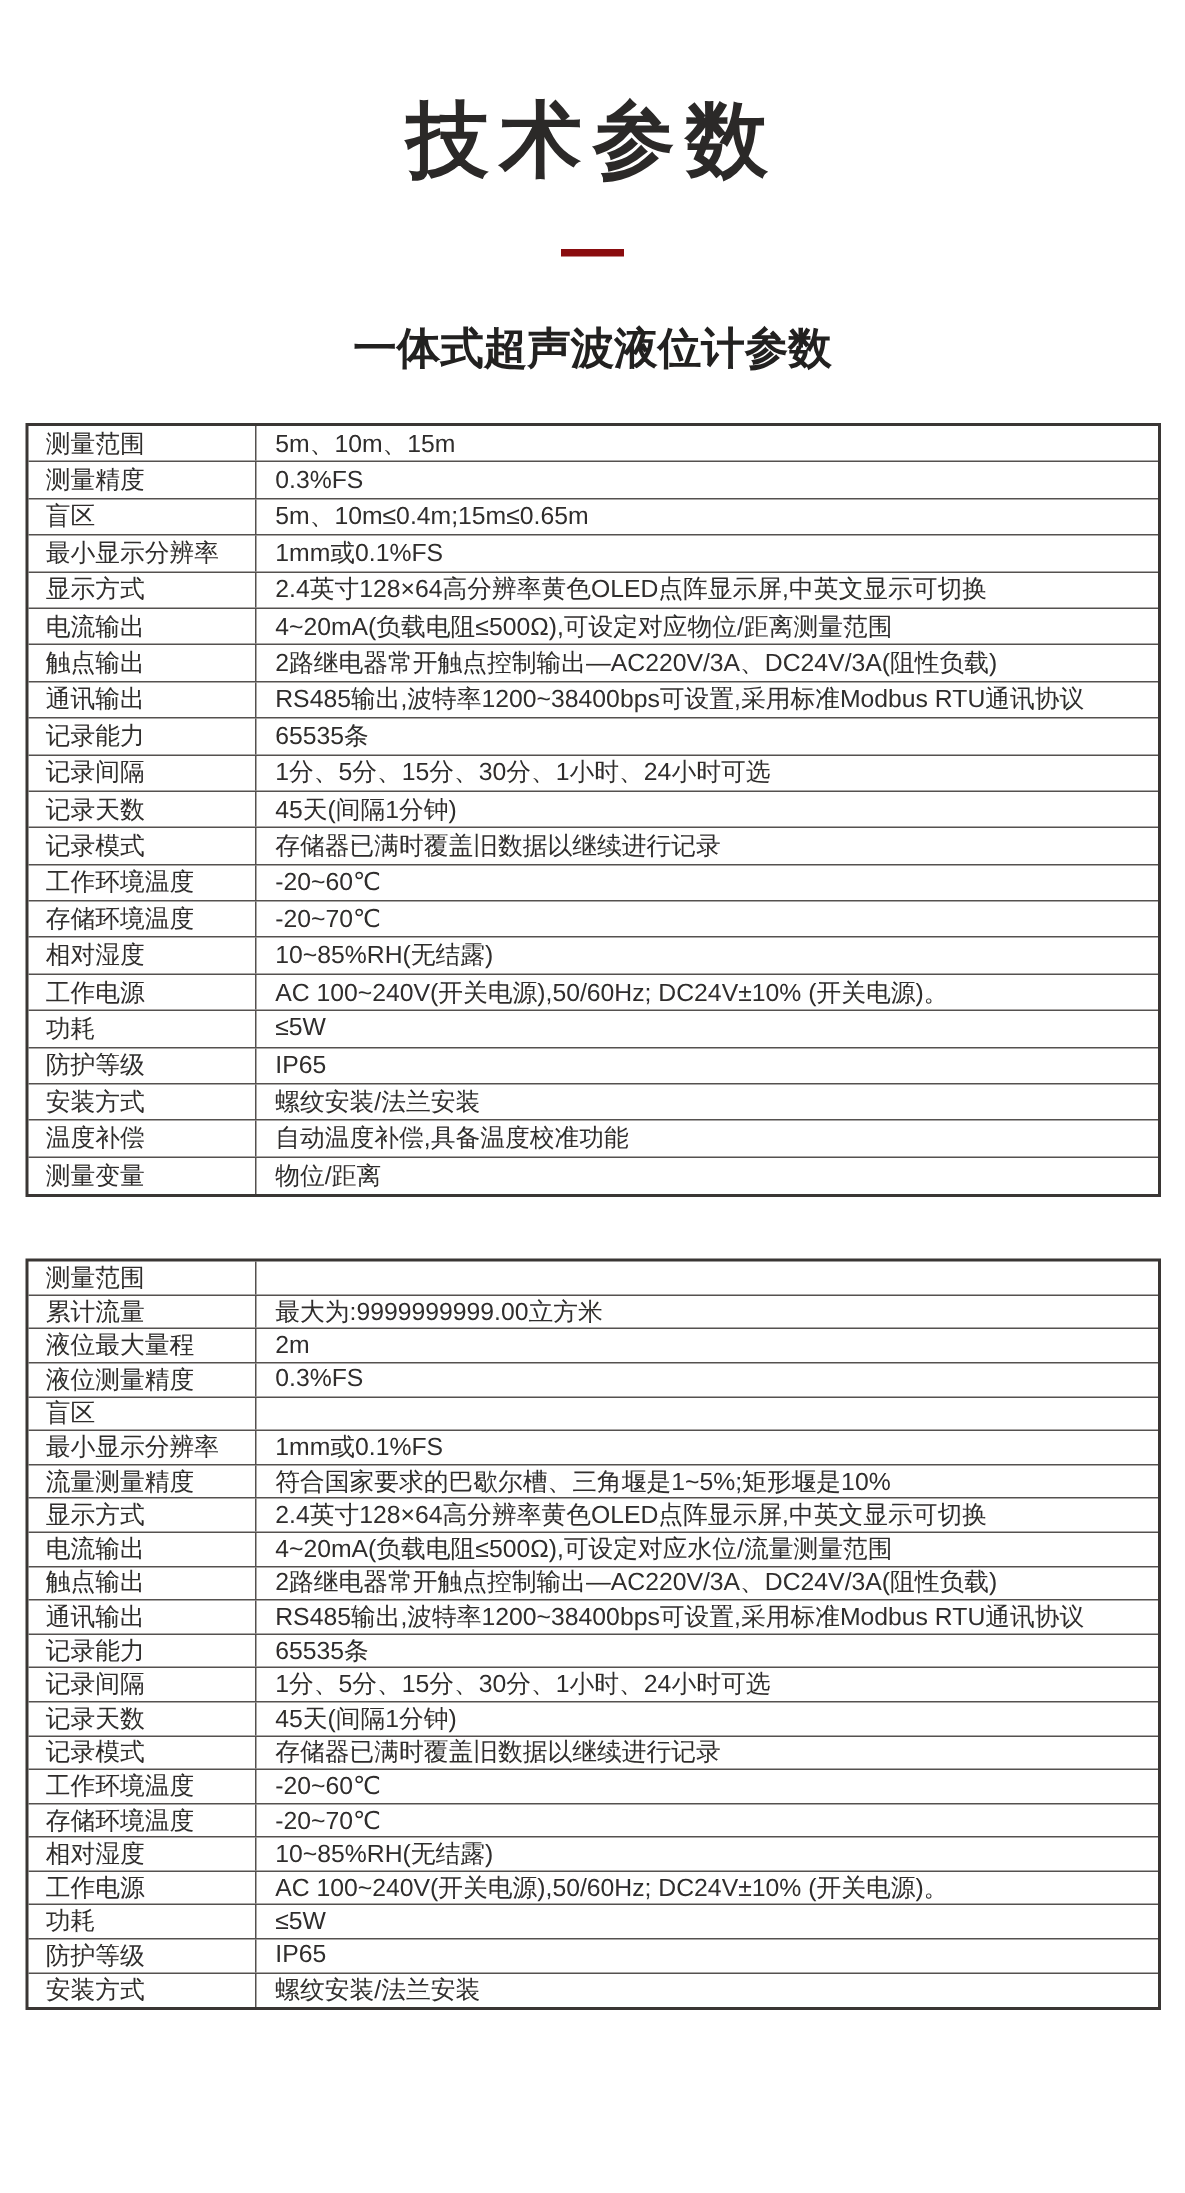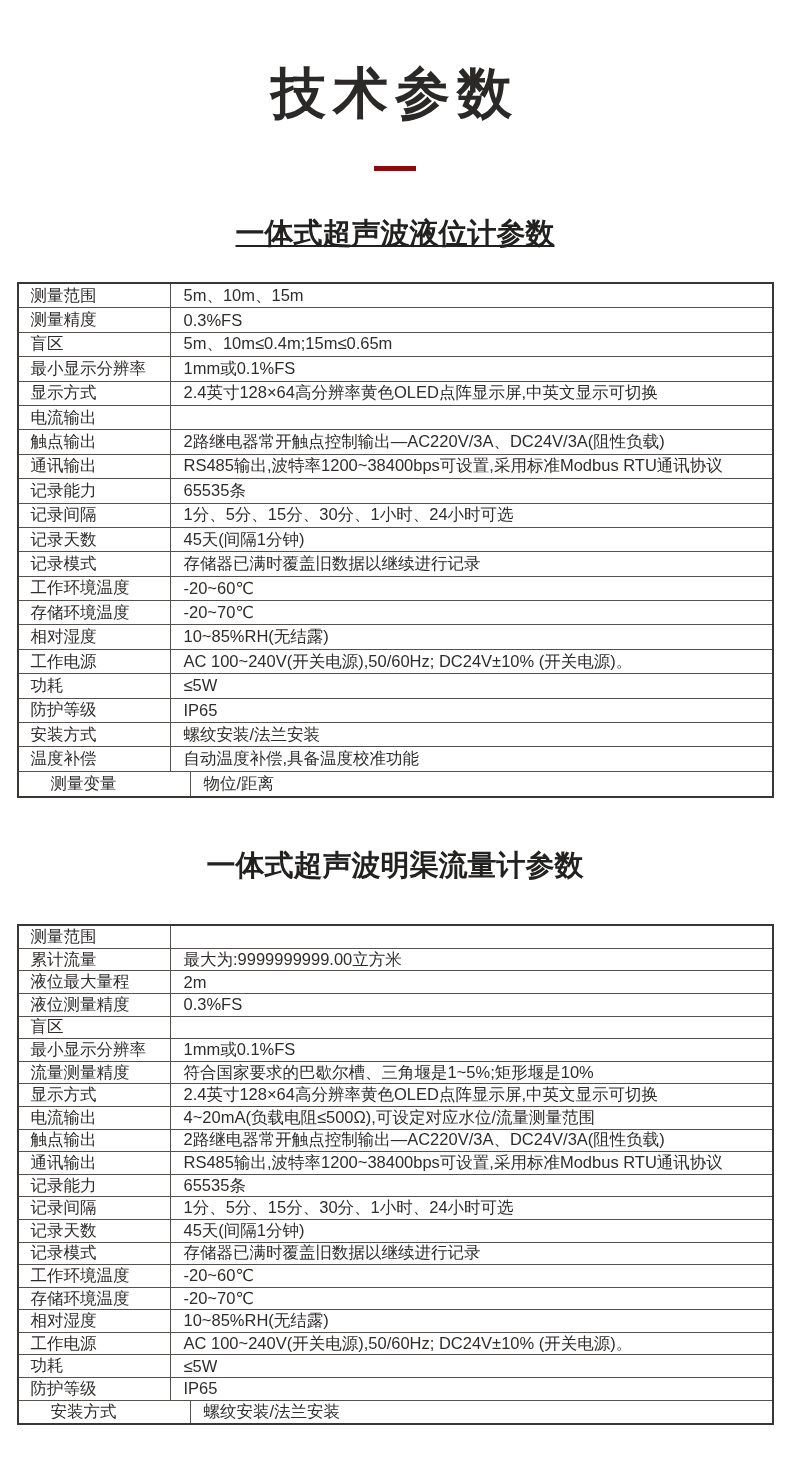--- a/index.html
+++ b/index.html
@@ -14,33 +14,33 @@
     letter-spacing:7px;color:#2b2928;white-space:nowrap;
   }
   .title-divider{
     width:42px;height:5px;background:#8a0c0f;
     margin:30px auto 0 auto;
   }
   .section-title{
     text-align:center;font-size:29px;line-height:36px;
     font-weight:700;color:#222120;white-space:nowrap;
   }
-  .section-title.first{margin-top:44px;text-decoration:underline;}
+  .section-title.first{margin-top:44px;}
   .section-title.second{margin-top:49px;}
   .spec-table{
     width:757px;margin:16px auto;
     border:2px solid #3a3634;box-sizing:border-box;
   }
   .spec-table.t1{margin-top:31px;}
   .spec-table.t2{margin-top:41px;}
   .spec-row{
     display:flex;box-sizing:border-box;
     border-bottom:1px solid #55514f;
   }
-  .spec-row:last-child{border-bottom:none;padding-left:20px;}
+  .spec-row:last-child{border-bottom:none;}
   .t1 .spec-row{height:24.4px;}
   .t2 .spec-row{height:22.6px;}
   .cell{
     display:flex;align-items:center;
     font-size:16.5px;color:#2f2d2c;
     white-space:nowrap;overflow:hidden;
   }
   .cell.label{
     width:152px;flex:0 0 152px;box-sizing:border-box;
     padding-left:12px;border-right:1px solid #55514f;
@@ -80,20 +80,21 @@
         <div class="cell value">1mm或0.1%FS</div>
       </div>
 
       <div class="spec-row">
         <div class="cell label">显示方式</div>
         <div class="cell value">2.4英寸128×64高分辨率黄色OLED点阵显示屏,中英文显示可切换</div>
       </div>
 
       <div class="spec-row">
         <div class="cell label">电流输出</div>
+        <div class="cell value">4~20mA(负载电阻≤500Ω),可设定对应物位/距离测量范围</div>
       </div>
 
       <div class="spec-row">
         <div class="cell label">触点输出</div>
         <div class="cell value">2路继电器常开触点控制输出—AC220V/3A、DC24V/3A(阻性负载)</div>
       </div>
 
       <div class="spec-row">
         <div class="cell label">通讯输出</div>
         <div class="cell value">RS485输出,波特率1200~38400bps可设置,采用标准Modbus RTU通讯协议</div>
@@ -158,21 +159,20 @@
         <div class="cell label">温度补偿</div>
         <div class="cell value">自动温度补偿,具备温度校准功能</div>
       </div>
 
       <div class="spec-row">
         <div class="cell label">测量变量</div>
         <div class="cell value">物位/距离</div>
       </div>
     </div>
 
-  <div class="section-title second">一体式超声波明渠流量计参数</div>
 
   <div class="spec-table t2">
 
       <div class="spec-row">
         <div class="cell label">测量范围</div>
       </div>
 
       <div class="spec-row">
         <div class="cell label">累计流量</div>
         <div class="cell value">最大为:9999999999.00立方米</div>

